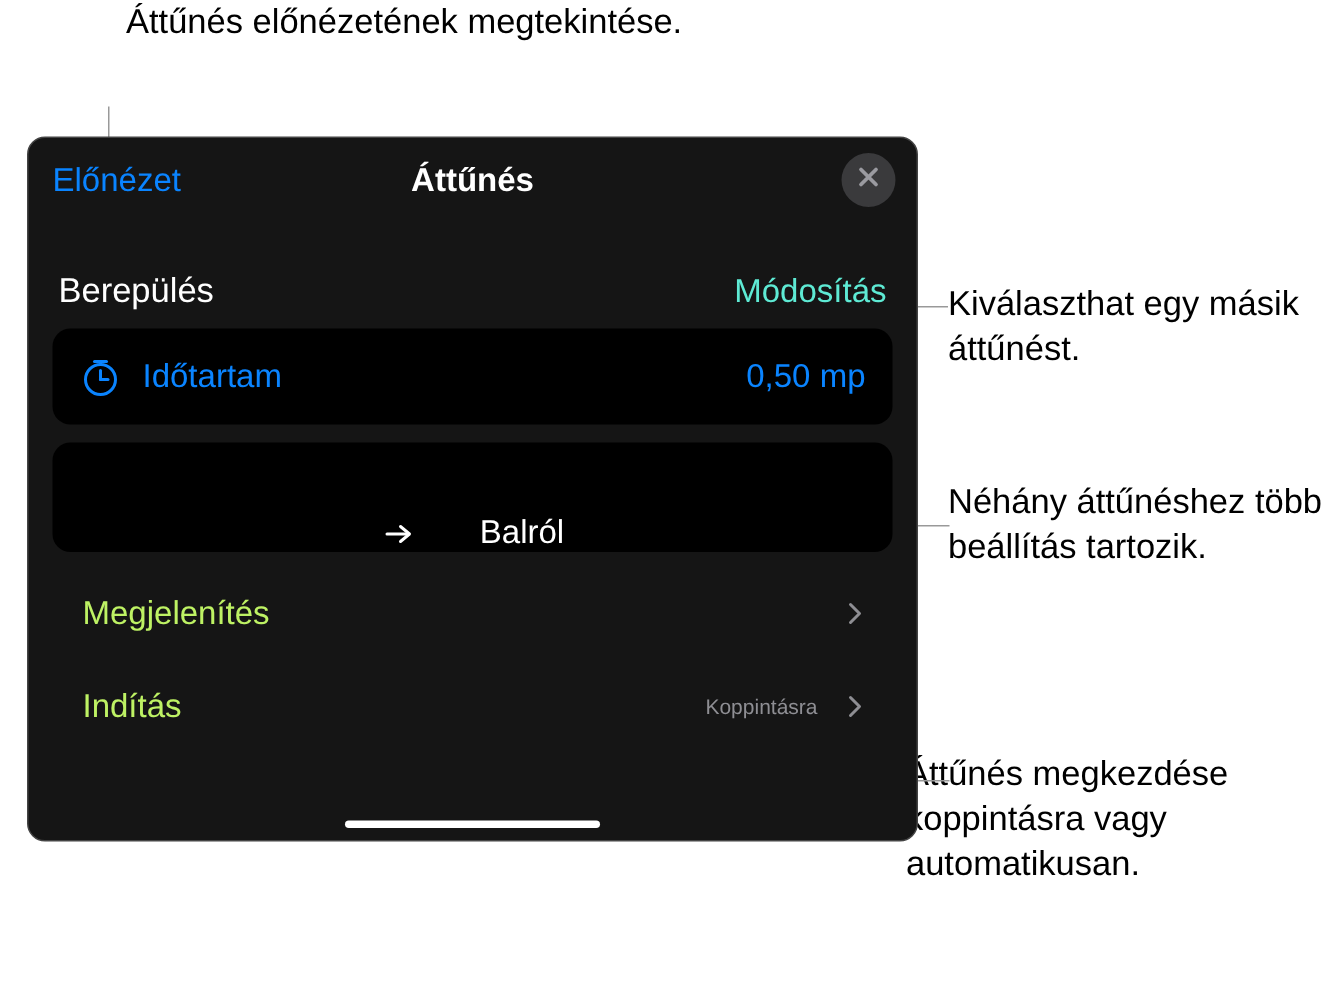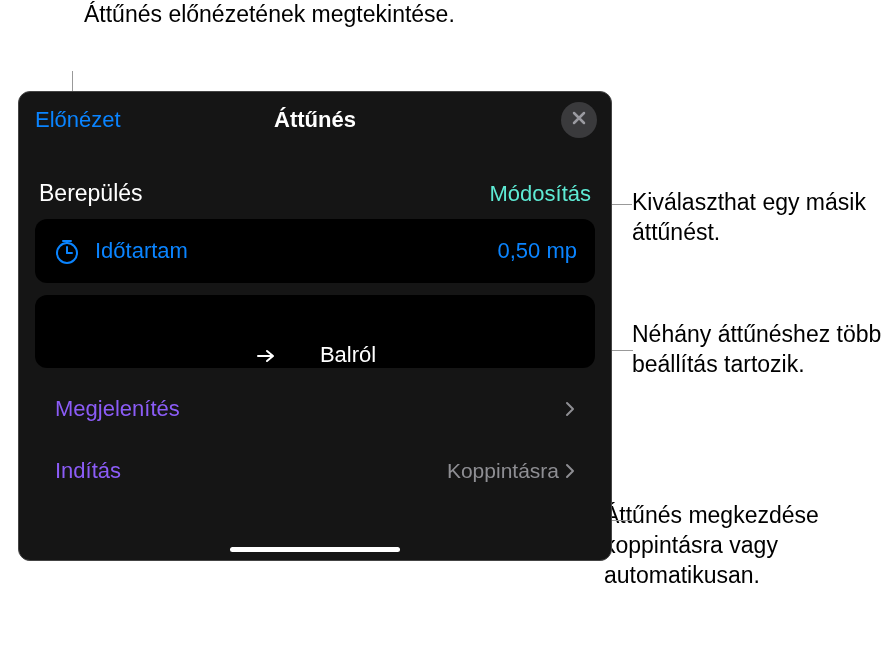--- a/index.html
+++ b/index.html
@@ -183,32 +183,32 @@
     }
     .plain-row {
       display: flex;
       align-items: center;
       justify-content: space-between;
       height: 58px;
       padding: 0 20px;
       cursor: pointer;
     }
     .plain-label {
-      color: #8b5cf6;
+      color: #bef264;
       font-size: 22px;
       text-align: right;
     }
     .row-right {
       display: flex;
       align-items: center;
     }
     .plain-value {
       color: #8e8e93;
-      font-size: 21px;
-      margin-right: 6px;
+      font-size: 14px;
+      margin-right: 20px;
     }
     .chevron {
       display: flex;
       align-items: center;
     }
     .chevron svg {
       width: 10px;
       height: 16px;
     }
     .home-indicator {

